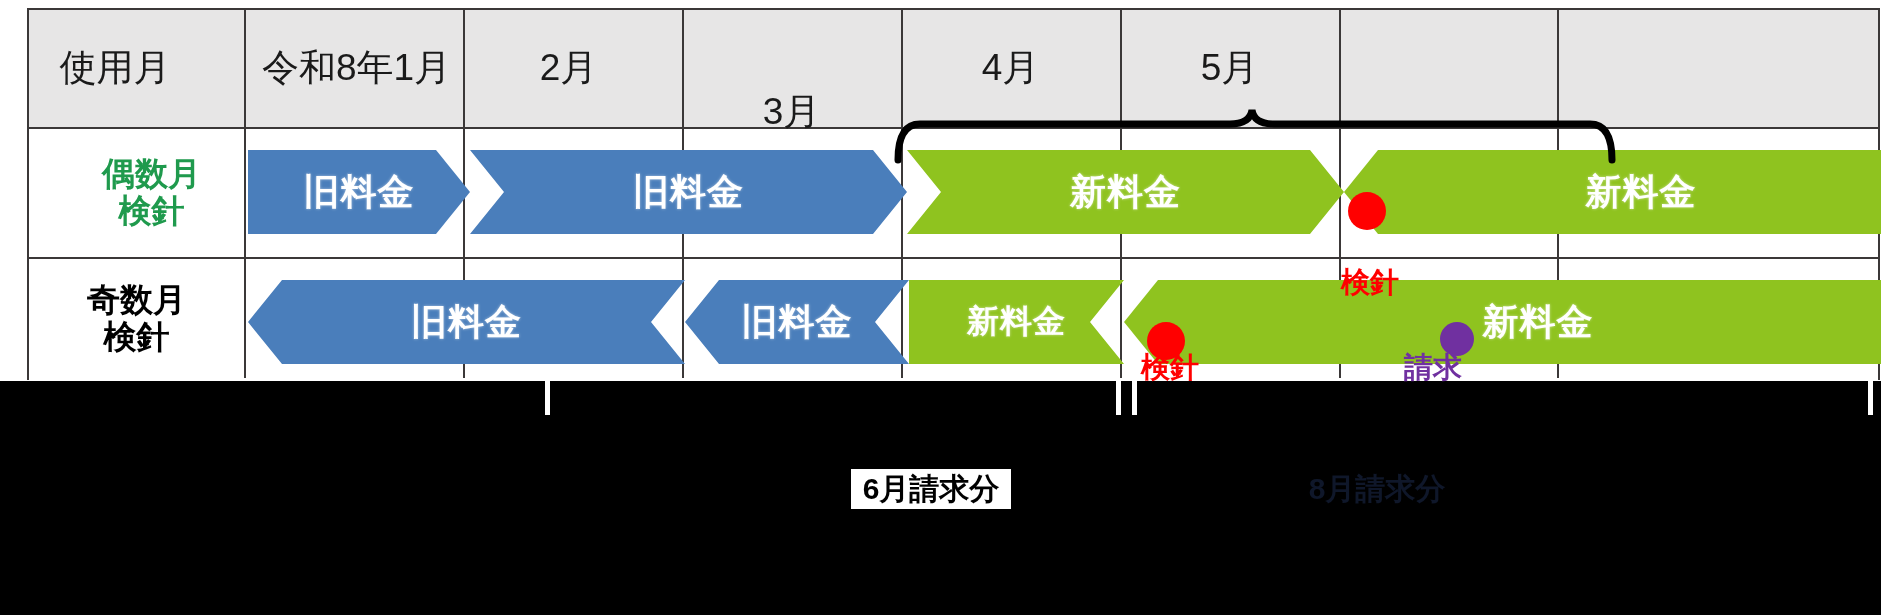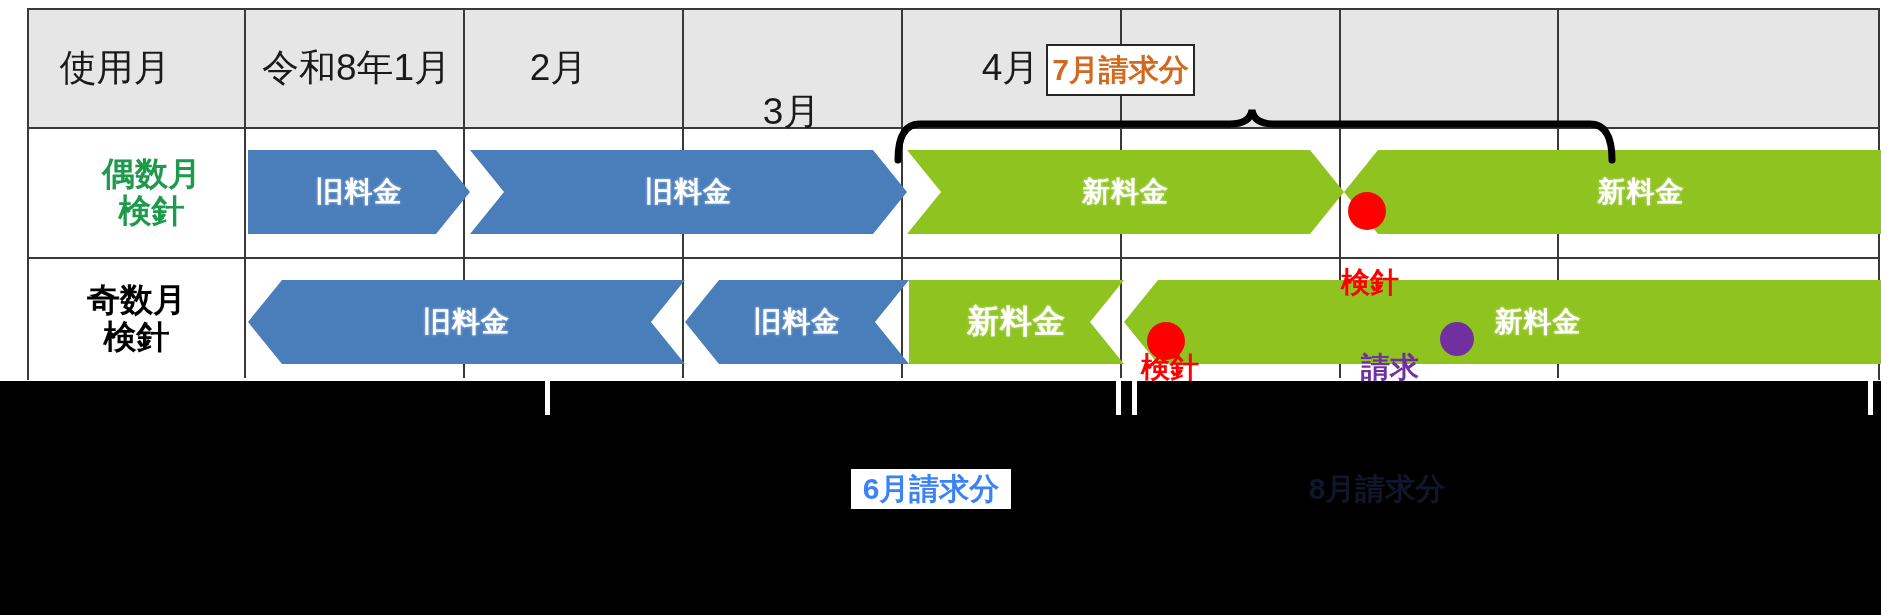--- a/index.html
+++ b/index.html
@@ -27,21 +27,21 @@
         text-align:center;}
   .hcell{font-size:37px;color:#1a1a1a;font-weight:400;}
 
   .rowlabel{font-size:33px;font-weight:bold;line-height:1.12;text-align:center;}
   .lbl-even{color:#1f9a4d;}
   .lbl-odd{color:#000000;}
 
   
   .chev{position:absolute;display:flex;align-items:center;justify-content:center;}
   .chev span{position:relative;z-index:2;color:#ffffff;font-weight:bold;
-             font-size:28px;letter-spacing:1px;
+             font-size:36px;letter-spacing:1px;
              text-shadow:0 0 3px rgba(255,255,255,.55);}
   .blue{background:#4a7ebb;}
   .green{background:#8fc31f;}
 
   
   .pt-right{clip-path:polygon(0 0, calc(100% - 34px) 0, 100% 50%, calc(100% - 34px) 100%, 0 100%);}
   .pt-right-notch{clip-path:polygon(0 0, calc(100% - 34px) 0, 100% 50%, calc(100% - 34px) 100%, 0 100%, 34px 50%);}
   
   .pt-left{clip-path:polygon(34px 0, 100% 0, 100% 100%, 34px 100%, 0 50%);}
   .pt-left-notch{clip-path:polygon(34px 0, 100% 0, calc(100% - 34px) 50%, 100% 100%, 34px 100%, 0 50%);}
@@ -63,21 +63,21 @@
            display:flex;align-items:center;justify-content:center;
            font-size:30px;font-weight:bold;color:#d2691e;white-space:nowrap;z-index:6;}
 
   
   .brace{position:absolute;z-index:5;}
 
   
   .tick{position:absolute;background:#ffffff;width:5px;}
   .bbl{position:absolute;font-size:30px;font-weight:bold;white-space:nowrap;
        display:flex;align-items:center;justify-content:center;}
-  .bbl-purple{background:#ffffff;color:#3b82f6;}
+  .bbl-purple{background:#ffffff;color:#000000;}
   .bbl-green{color:#0f172a;background:transparent;}
 </style>
 </head>
 <body>
 
 <div id="stage">
 
   <div class="blackband"></div>
 
   <div class="table">
@@ -90,23 +90,24 @@
     <div class="vline" style="left:434px;height:368px;"></div>
     <div class="vline" style="left:653px;height:368px;"></div>
     <div class="vline" style="left:872px;height:368px;"></div>
     <div class="vline" style="left:1091px;height:368px;"></div>
     <div class="vline" style="left:1310px;height:368px;"></div>
     <div class="vline" style="left:1528px;height:368px;"></div>
 
     <div class="cell hcell" style="left:0;top:0;width:172px;height:115px;">使用月</div>
 
     <div class="cell hcell" style="left:215px;top:0;width:225px;height:115px;">令和8年1月</div>
-    <div class="cell hcell" style="left:420px;top:0;width:219px;height:115px;">2月</div>
+    <div class="cell hcell" style="left:430px;top:0;width:219px;height:115px;">2月</div>
     <div class="cell hcell" style="left:653px;top:0;width:219px;height:115px;margin-top:44px;">3月</div>
     <div class="cell hcell" style="left:872px;top:0;width:219px;height:115px;">4月</div>
+    <div class="cell hcell" style="left:1091px;top:0;width:219px;height:115px;">5月</div>
 
     <div class="cell" style="left:0;top:119px;width:245px;height:128px;">
       <div class="rowlabel lbl-even">
         <div>偶数月</div>
         <div>検針</div>
       </div>
     </div>
 
     <div class="cell" style="left:0;top:249px;width:215px;height:120px;">
       <div class="rowlabel lbl-odd">
@@ -151,27 +152,26 @@
 
     <div class="dot dot-red" style="left:1118px;top:312px;width:38px;height:38px;"></div>
     <div class="dot dot-purple" style="left:1411px;top:312px;width:34px;height:34px;"></div>
 
   </div>
 
   <div class="anno anno-red" style="left:1341px;top:263px;">検針</div>
 
   <div class="anno anno-red" style="left:1141px;top:348px;">検針</div>
 
-  <div class="anno anno-purple" style="left:1361px;top:348px;text-align:right;">請求</div>
+  <div class="anno anno-purple" style="left:1404px;top:348px;text-align:right;">請求</div>
 
   <svg class="brace" width="740" height="60" style="left:890px;top:108px;">
     <path d="M 8,52 Q 8,16 30,16 L 340,16 Q 360,16 362,2 Q 364,16 384,16 L 700,16 Q 722,16 722,52" fill="none" stroke="#000000" stroke-width="7" stroke-linecap="round"></path>
   </svg>
 
-  <div class="callout" style="left:1046px;top:44px;width:145px;height:48px;">7月請求分</div>
 
   <div class="tick" style="left:545px;top:381px;height:34px;"></div>
   <div class="tick" style="left:1116px;top:381px;height:34px;"></div>
   <div class="tick" style="left:1132px;top:381px;height:34px;"></div>
   <div class="tick" style="left:1868px;top:381px;height:34px;"></div>
 
   <div class="bbl bbl-purple" style="left:851px;top:469px;width:160px;height:40px;">6月請求分</div>
 
   <div class="bbl bbl-green" style="left:1297px;top:469px;width:160px;height:40px;">8月請求分</div>
 

